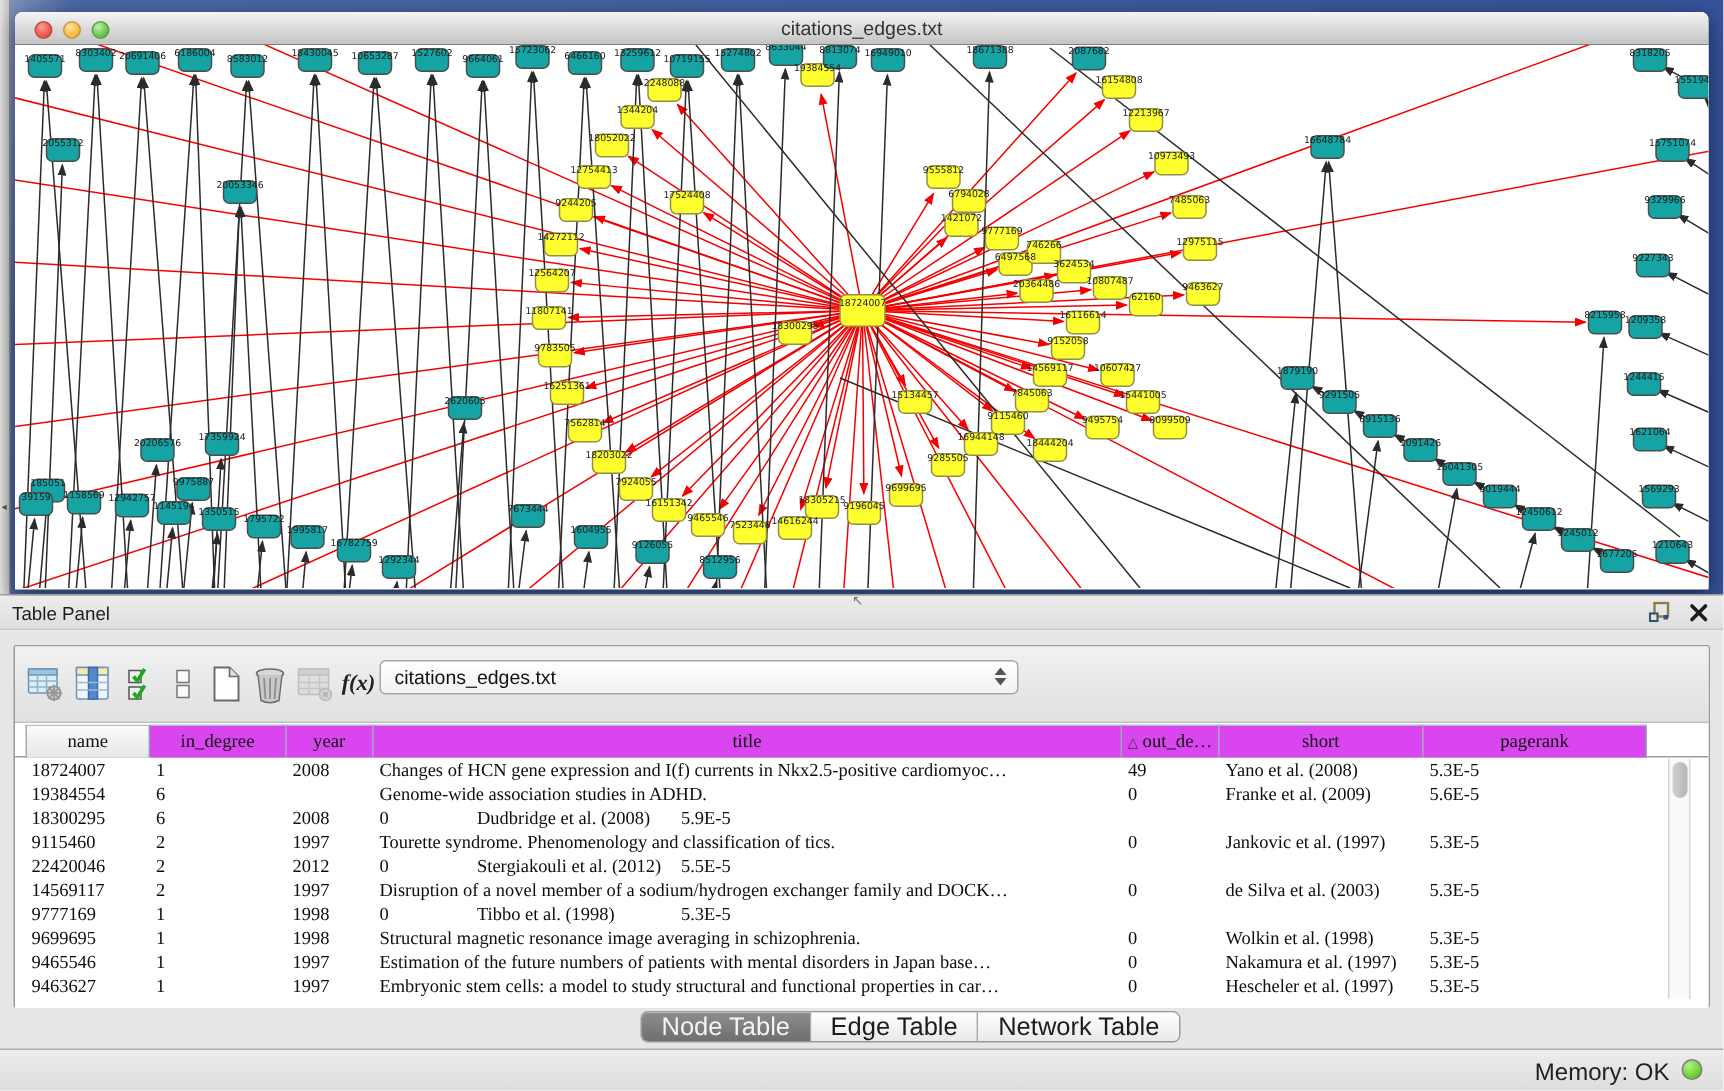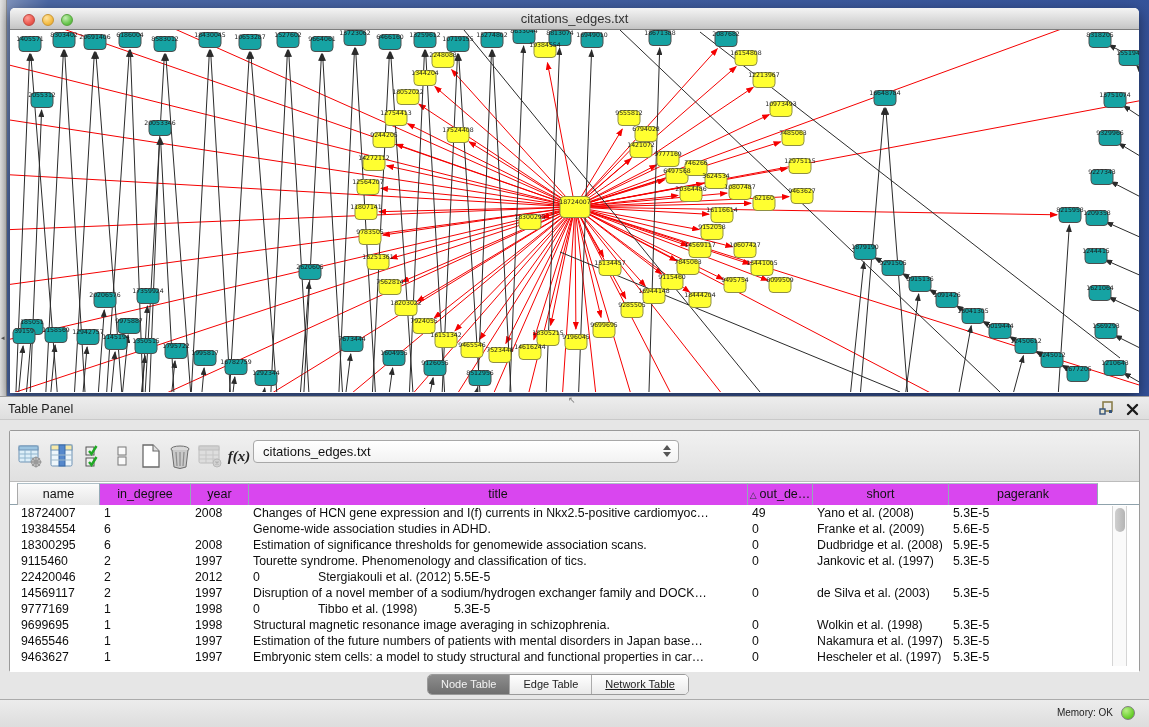--- a/index.html
+++ b/index.html
@@ -40,47 +40,47 @@
     background:linear-gradient(#f1f1f1,#e0e0e0); border-bottom:1px solid #bcbcbc; }
   .tbtn { position:absolute; top:11px; width:28px; height:28px; display:flex; align-items:center; justify-content:center; }
   #fx-label { font-family:"Liberation Serif", serif; font-style:italic; font-weight:bold; font-size:15px; color:#222; }
   #table-select { position:absolute; left:243px; top:9px; width:426px; height:23px;
     background:linear-gradient(#ffffff,#f2f2f2); border:1px solid #a8a8a8; border-radius:4px;
     font-size:13px; color:#111; line-height:21px; padding-left:9px; }
   #select-arrows { position:absolute; right:7px; top:4px; display:flex; flex-direction:column; gap:2px; }
   #select-arrows .up { width:0; height:0; border-left:4px solid transparent; border-right:4px solid transparent; border-bottom:5px solid #555; }
   #select-arrows .dn { width:0; height:0; border-left:4px solid transparent; border-right:4px solid transparent; border-top:5px solid #555; }
 
-  #table-area { position:absolute; left:0; top:52px; width:1129px; height:189px; background:#fff; overflow:hidden; }
+  #table-area { position:absolute; left:0; top:52px; width:1129px; height:189px; background:#fff; overflow:hidden;font-family:Liberation Serif, serif; }
   #table-header { display:flex; height:22px; padding-left:7px; border-bottom:1px solid #8fa2ac; }
   .hcell { height:22px; font-size:12.5px; color:#111; text-align:center; line-height:21px;
     background:#d946ef; border-right:1px solid #93aab6; border-top:1px solid #aebfc7;
     overflow:hidden; white-space:nowrap; }
   .hcell.first { background:linear-gradient(#fbfbfb,#e6e6e6); border-left:1px solid #aaa; }
   .sort-tri { font-size:9px; color:#334; margin-right:3px; }
   .trow { display:flex; height:16px; padding-left:7px; }
   .tcell { font-size:12.3px; color:#0d0d0d; line-height:16px; padding-left:4px;
     overflow:hidden; white-space:nowrap; }
   #vscroll { position:absolute; right:12px; top:75px; width:15px; height:160px;
     background:#fafafa; border-left:1px solid #d5d5d5; border-right:1px solid #d5d5d5; }
   #vscroll-thumb { position:absolute; left:1.5px; top:2px; width:10px; height:24px;
     border-radius:6px; background:linear-gradient(to right,#cfcfcf,#b5b5b5); }
 
   
   #table-tabs { position:absolute; left:427px; top:674px; height:21px; display:flex;
     border:1px solid #9a9a9a; border-radius:5px; overflow:hidden; background:#fff; }
-  .tab-seg { height:100%; font-size:11px; line-height:19px; text-align:center; padding:0 13px;
+  .tab-seg { height:100%; font-size:17px; line-height:19px; text-align:center; padding:0 13px;
     background:linear-gradient(#ffffff,#e9e9e9); color:#1c1c1c; border-right:1px solid #ababab; }
-  .tab-seg:last-child { border-right:none;text-decoration:underline; }
+  .tab-seg:last-child { border-right:none; }
   .tab-seg.active { background:linear-gradient(#8d8d8d,#6f6f6f); color:#f3f3f3; }
 
   
   #status-bar { position:absolute; left:0; top:699px; width:1149px; height:28px;
     background:linear-gradient(#ececec,#dddddd); border-top:1px solid #ababab; }
-  #memory-label { position:absolute; right:36px; top:7px; font-size:10px; color:#222; }
+  #memory-label { position:absolute; right:36px; top:7px; font-size:16px; color:#222; }
   #memory-dot { position:absolute; right:14px; top:6px; width:14px; height:14px; border-radius:50%;
     background:radial-gradient(circle at 35% 30%,#b8ef86,#69cf2c 65%,#4aa71d); border:1px solid #7f7f7f; }
 </style>
 </head>
 <body>
 
 <div id="graph-region">
   <div id="left-sliver">
       <span id="sliver-handle">◂</span>
     </div>
@@ -612,21 +612,20 @@
           <div class="tcell" style="width: 58px; margin-top: 36px;">2009</div>
           <div class="tcell" style="width: 499px;">Genome-wide association studies in ADHD.</div>
           <div class="tcell" style="width: 65px;">0</div>
           <div class="tcell" style="width: 136px;">Franke et al. (2009)</div>
           <div class="tcell" style="width: 149px;">5.6E-5</div>
         </div>
         <div class="trow">
           <div class="tcell" style="width: 83px;">18300295</div>
           <div class="tcell" style="width: 91px;">6</div>
           <div class="tcell" style="width: 58px;">2008</div>
-          <div class="tcell" style="width: 499px;">Estimation of significance thresholds for genomewide association scans.</div>
           <div class="tcell" style="width: 65px;">0</div>
           <div class="tcell" style="width: 136px;">Dudbridge et al. (2008)</div>
           <div class="tcell" style="width: 149px;">5.9E-5</div>
         </div>
         <div class="trow">
           <div class="tcell" style="width: 83px;">9115460</div>
           <div class="tcell" style="width: 91px;">2</div>
           <div class="tcell" style="width: 58px;">1997</div>
           <div class="tcell" style="width: 499px;">Tourette syndrome. Phenomenology and classification of tics.</div>
           <div class="tcell" style="width: 65px;">0</div>

